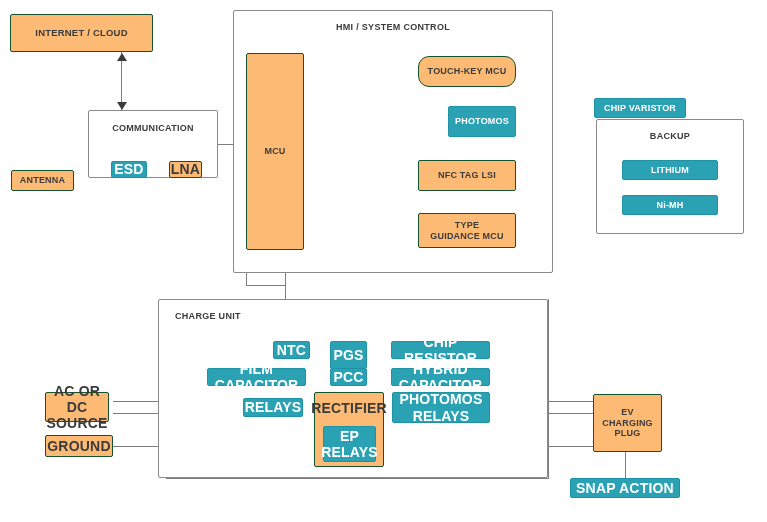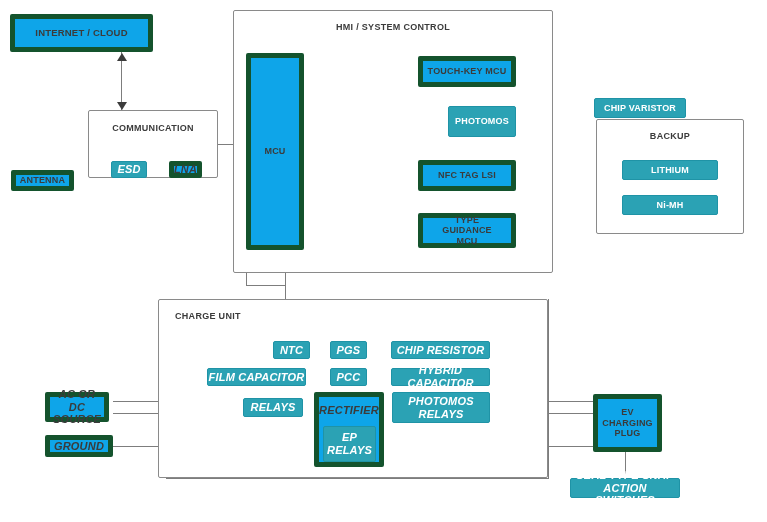--- a/index.html
+++ b/index.html
@@ -13,22 +13,22 @@
   #canvas {
     position: relative;
     width: 767px;
     height: 522px;
     background: #ffffff;
     overflow: hidden;
   }
   .box {
     position: absolute;
     box-sizing: border-box;
-    border: 5px solid #14532d;
-    background: #0ea5e9;
+    border: 1px solid #14532d;
+    background: #fdba74;
     display: flex;
     align-items: center;
     justify-content: center;
     text-align: center;
     color: #3b3b3b;
     font-weight: bold;
     letter-spacing: 0.2px;
     line-height: 1.15;
     border-radius: 2px;
     z-index: 5;
@@ -68,21 +68,21 @@
     width: 0;
     height: 0;
     border-left: 5px solid transparent;
     border-right: 5px solid transparent;
     z-index: 4;
   }
   .arrow-up { border-bottom: 8px solid #3b3b3b; }
   .arrow-down { border-top: 8px solid #3b3b3b; }
   .fs11 { font-size: 9.5px; }
   .fs10 { font-size: 9px; }
-  .fs9  { font-size: 11px; font-style: italic; }
+  .fs9  { font-size: 14px; }
 </style>
 </head>
 <body>
 
 <div id="canvas">
 
   <div class="line vline" style="left:121px; top:52px; height:58px;"></div>
   <div class="arrow-up" style="left:117px; top:53px;"></div>
   <div class="arrow-down" style="left:117px; top:102px;"></div>
 
@@ -130,37 +130,37 @@
   <div class="box fs11" style="left:10px; top:14px; width:143px; height:38px;">INTERNET / CLOUD</div>
 
   <div class="box fs10" style="left:11px; top:170px; width:63px; height:21px;">ANTENNA</div>
 
   <div class="box teal fs9" style="left:111px; top:161px; width:36px; height:17px;">ESD</div>
 
   <div class="box fs9" style="left:169px; top:161px; width:33px; height:17px;">LNA</div>
 
   <div class="box fs10" style="left:246px; top:53px; width:58px; height:197px;">MCU</div>
 
-  <div class="box fs10" style="left:418px; top:56px; width:98px; height:31px;">TOUCH-KEY MCU</div>
+  <div class="box fs10" style="left:418px; top:56px; width:98px; height:31px;border-radius:11px;">TOUCH-KEY MCU</div>
 
   <div class="box teal fs10" style="left:448px; top:106px; width:68px; height:31px;">PHOTOMOS</div>
 
   <div class="box fs10" style="left:418px; top:160px; width:98px; height:31px;">NFC TAG LSI</div>
 
   <div class="box fs10" style="left:418px; top:213px; width:98px; height:35px; padding:0 10px;">TYPE GUIDANCE MCU</div>
 
   <div class="box teal fs10" style="left:594px; top:86px; width:92px; height:20px;margin-top:12px;">CHIP VARISTOR</div>
 
   <div class="box teal fs10" style="left:622px; top:160px; width:96px; height:20px;">LITHIUM</div>
 
   <div class="box teal fs10" style="left:622px; top:195px; width:96px; height:20px;">Ni-MH</div>
 
   <div class="box teal fs9" style="left:273px; top:341px; width:37px; height:18px;">NTC</div>
 
-  <div class="box teal fs9" style="left:330px; top:341px; width:37px; height:18px;">PGS</div>
+  <div class="box teal fs9" style="left:330px; top:341px; width:37px; height:28px;">PGS</div>
 
   <div class="box teal fs9" style="left:391px; top:341px; width:99px; height:18px;">CHIP RESISTOR</div>
 
   <div class="box teal fs9" style="left:207px; top:368px; width:99px; height:18px;">FILM CAPACITOR</div>
 
   <div class="box teal fs9" style="left:330px; top:368px; width:37px; height:18px;">PCC</div>
 
   <div class="box teal fs9" style="left:391px; top:368px; width:99px; height:18px;">HYBRID CAPACITOR</div>
 
   <div class="box teal fs9" style="left:243px; top:398px; width:60px; height:19px;">RELAYS</div>

